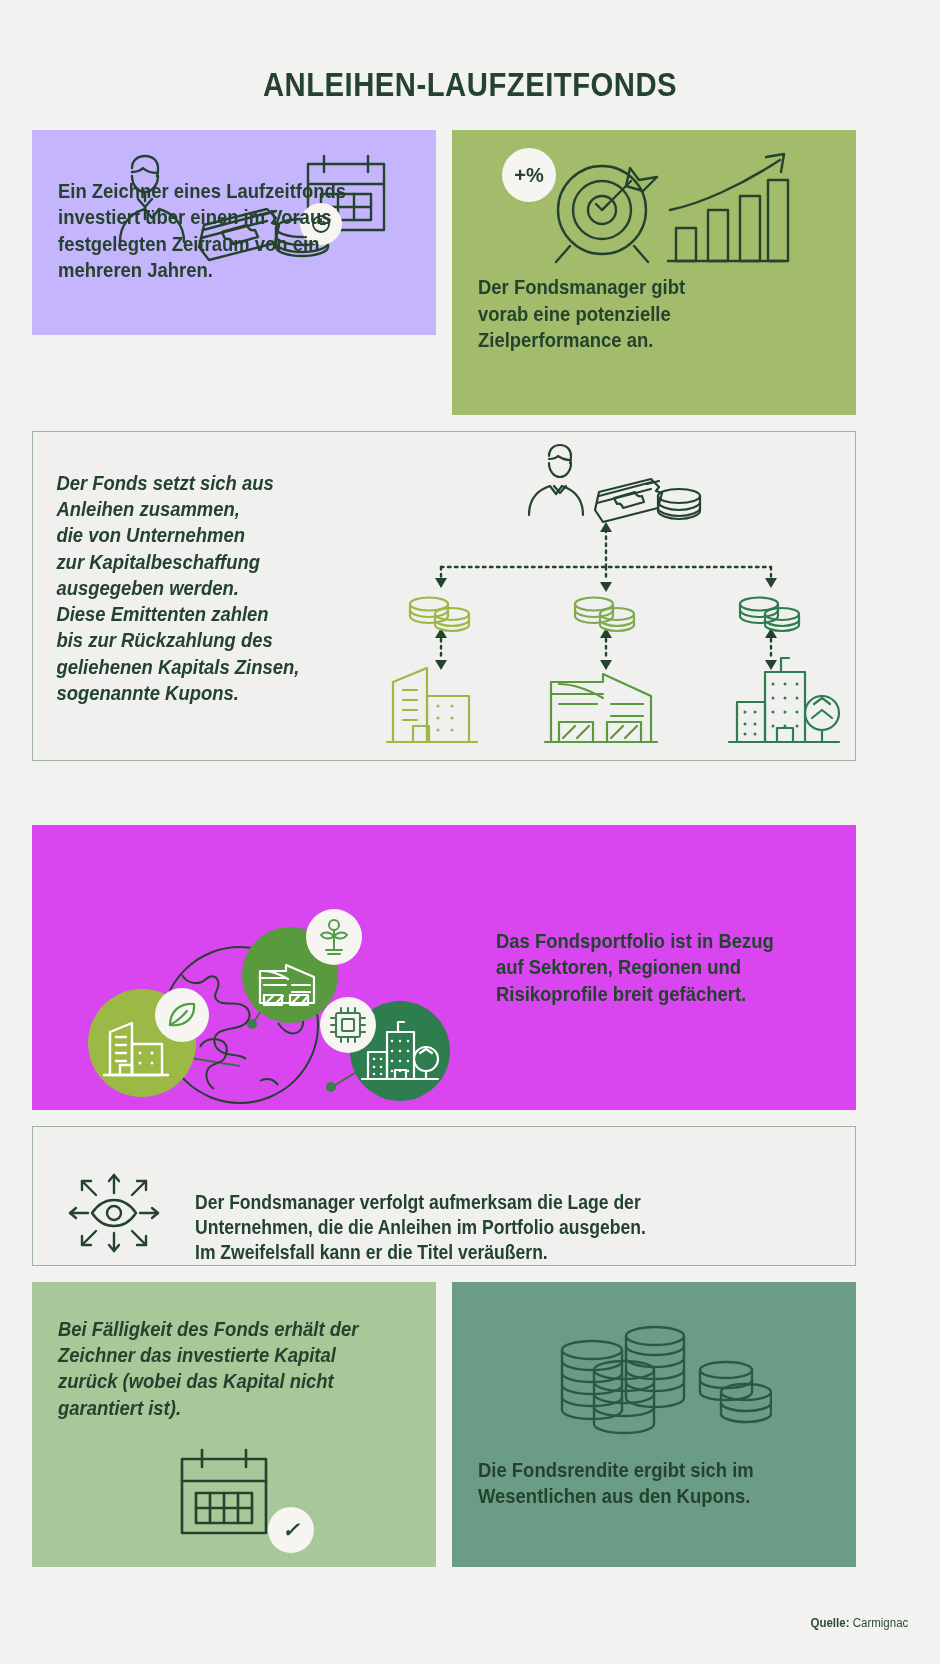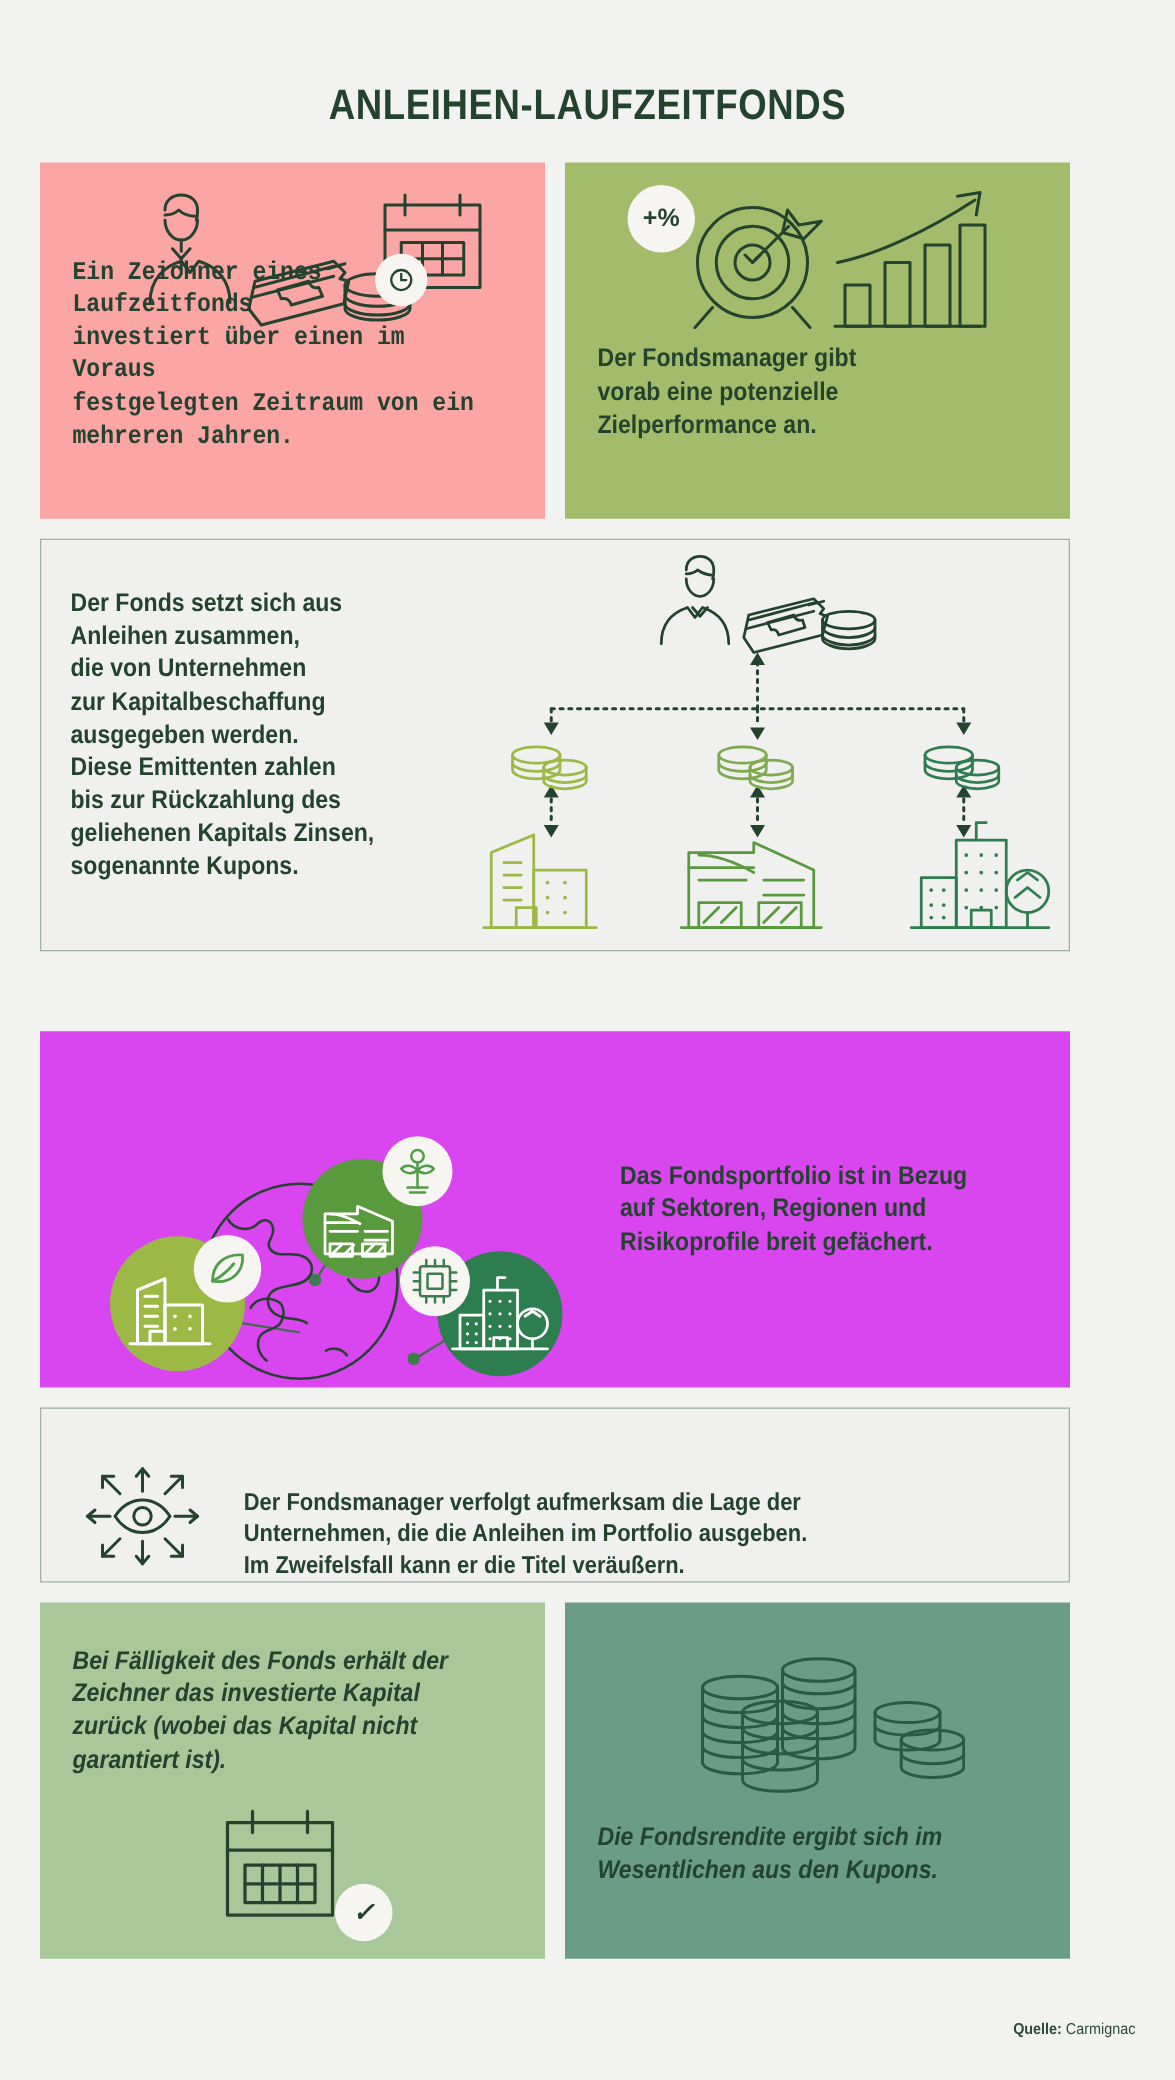--- a/index.html
+++ b/index.html
@@ -37,37 +37,38 @@
   .card-text {
     color: #24432f;
     font-weight: bold;
     line-height: 1.28;
     transform: scaleX(0.9);
     transform-origin: left center;
     white-space: pre-line;
   }
 
   
-  .c1 { width: 404px; height: 285px; background: #fca5a5; font-family: Liberation Mono, monospace; }
+  .c1 { width: 404px; height: 205px; background: #c4b5fd; }
   .c2 { width: 404px; height: 285px; background: #a3bc6b; }
   .c1 .card-text, .c2 .card-text {
     position: absolute; left: 26px; font-size: 20.5px;
   }
   .c1 .card-text { bottom: 52px; }
   .c2 .card-text { bottom: 62px; }
 
   .c1 .art { position: absolute; left: 70px; top: 22px; }
   .c2 .art { position: absolute; left: 88px; top: 18px; }
 
   
   .c3 {
     width: 824px; height: 330px;
     background: #f0f0ee;
     border: 1px solid #9fb1a2;
     display: flex;
+    font-style: italic;
   }
   .c3 .card-text {
     font-size: 20.5px;
     padding: 38px 0 0 26px;
     width: 330px;
   }
   .c3 .art { flex: 1; position: relative; }
 
   
   .c4 {
@@ -83,21 +84,21 @@
     width: 824px; height: 140px;
     background: #f0f0ee;
     border: 1px solid #9fb1a2;
     display: flex; align-items: flex-end;
   }
   .c5 .art { width: 162px; display: flex; justify-content: center; }
   .c5 .card-text { font-size: 19.5px; }
 
   
   .c6 { width: 404px; height: 285px; background: #a8c89a; font-style: italic; }
-  .c7 { width: 404px; height: 285px; background: #6b9c85; font-style: italic; }
+  .c7 { width: 404px; height: 285px; background: #6b9c85; }
   .c6 .card-text {
     position: absolute; left: 26px; top: 34px; font-size: 20.5px;
   }
   .c6 .art { position: absolute; left: 140px; bottom: 16px; }
   .c7 .art { position: absolute; left: 98px; top: 40px; }
   .c7 .card-text {
     position: absolute; left: 26px; bottom: 58px; font-size: 20.5px;
   }
 
   

